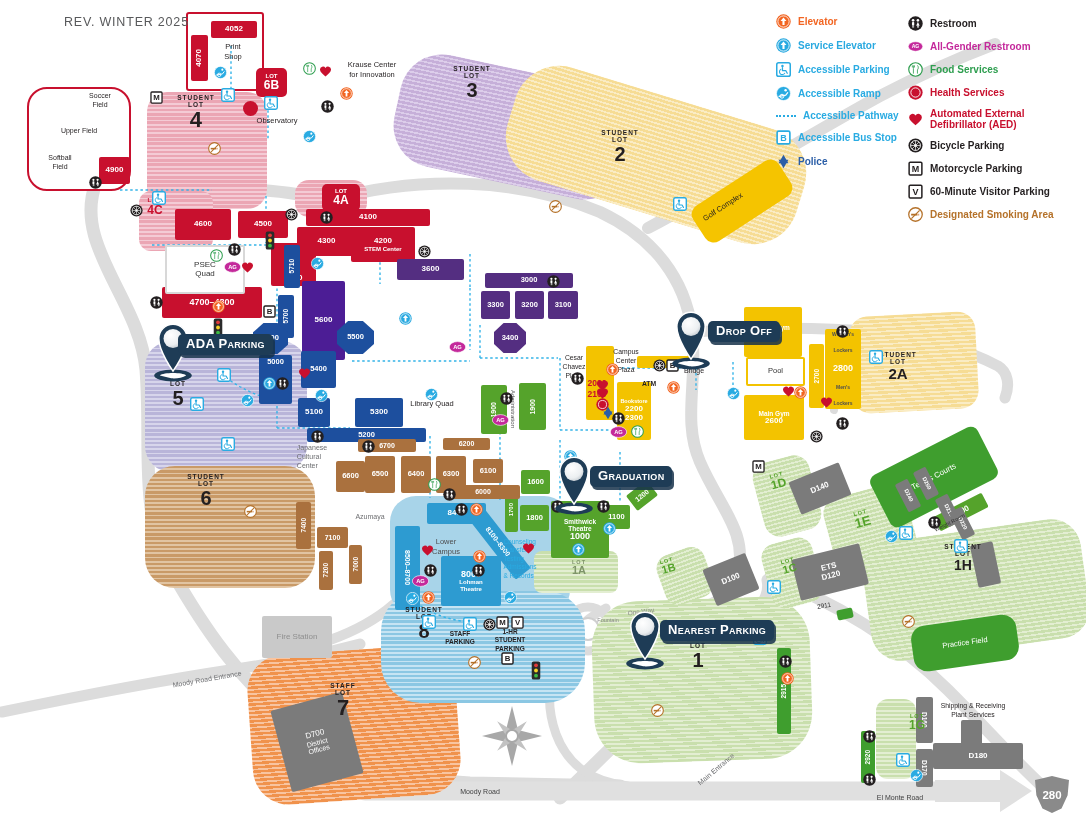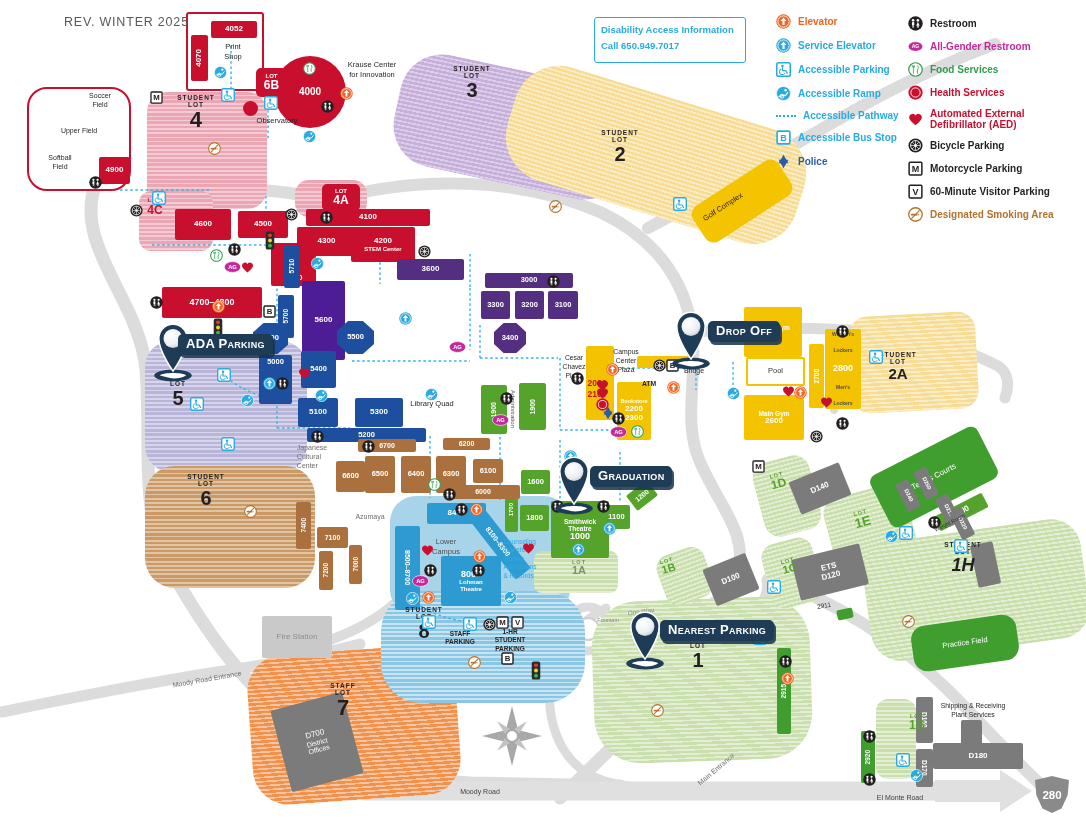--- a/index.html
+++ b/index.html
@@ -49,24 +49,20 @@
       <radialGradient id="pg" cx="38%" cy="32%" r="75%">
         <stop offset="0%" stop-color="#ffffff"></stop>
           <stop offset="70%" stop-color="#eceff1"></stop>
           <stop offset="100%" stop-color="#c3cad0"></stop>
       </radialGradient>
     </defs>
   </svg>
 
   <div id="rev">REV. WINTER 2025</div>
 
-  <div id="infobox">
-    <div>Disability Access Information</div>
-    <div>Call 650.949.7017</div>
-  </div>
 
   <div id="legend1" style="left:776px;top:14px;gap:9px;">
       <div class="leg-item">
         <span class="ic">
           <svg viewBox="0 0 20 20">
             <circle cx="10" cy="10" r="9.6" fill="#f26522"></circle>
             <circle cx="10" cy="10" r="7.5" fill="none" stroke="#fff" stroke-width="1.1"></circle>
             <path d="M10 4.8l4 4.4h-2.6v5.6H8.6V9.2H6z" fill="#fff"></path>
           </svg>
         </span>
@@ -322,23 +318,20 @@
     <div class="bld" style="left: 297px; top: 227px; width: 59px; height: 29px; z-index: 3; background: rgb(200, 16, 46); font-size: 8px;">
       <span>4300</span>
     </div>
     <div class="bld" style="left: 351px; top: 227px; width: 64px; height: 35px; z-index: 3; background: rgb(200, 16, 46); font-size: 8px;">
       <span>4200</span>
       <span style="font-size: 6px;">STEM Center</span>
     </div>
     <div class="bld" style="left: 306px; top: 209px; width: 124px; height: 17px; z-index: 3; background: rgb(200, 16, 46); font-size: 8px;">
       <span>4100</span>
     </div>
-    <div class="bld circle" style="left: 274px; top: 56px; width: 72px; height: 72px; z-index: 3; background: rgb(200, 16, 46); font-size: 10px;">
-      <span>4000</span>
-    </div>
     <div class="bld circle" style="left: 243px; top: 101px; width: 15px; height: 15px; z-index: 3; background: rgb(200, 16, 46); font-size: 8px;"></div>
     <div class="bld" style="left: 256px; top: 68px; width: 31px; height: 29px; z-index: 3; background: rgb(200, 16, 46); font-size: 12px; border-radius: 5px;">
       <span style="font-size: 6px;">LOT</span>
       <span>6B</span>
     </div>
     <div class="bld" style="left: 322px; top: 184px; width: 38px; height: 27px; z-index: 3; background: rgb(200, 16, 46); font-size: 12px; border-radius: 5px;">
       <span style="font-size: 6px;">LOT</span>
       <span>4A</span>
     </div>
     <div class="bld vtx" style="left: 284px; top: 245px; width: 16px; height: 43px; z-index: 3; background: rgb(29, 79, 158); font-size: 6.5px;">
@@ -355,21 +348,21 @@
     </div>
     <div class="bld oct" style="left: 253px; top: 323px; width: 35px; height: 31px; z-index: 3; background: rgb(29, 79, 158); font-size: 7.5px;">
       <span>5800</span>
     </div>
     <div class="bld" style="left: 301px; top: 351px; width: 35px; height: 37px; z-index: 3; background: rgb(29, 79, 158); font-size: 7.5px;">
       <span>5400</span>
     </div>
     <div class="bld" style="left: 259px; top: 355px; width: 33px; height: 49px; z-index: 3; background: rgb(29, 79, 158); font-size: 7.5px; justify-content: flex-start; padding-top: 3px; box-sizing: border-box;">
       <span>5000</span>
     </div>
-    <div class="bld" style="left: 298px; top: 398px; width: 40px; height: 29px; z-index: 3; background: rgb(29, 79, 158); font-size: 8px;">
+    <div class="bld" style="left: 298px; top: 398px; width: 32px; height: 29px; z-index: 3; background: rgb(29, 79, 158); font-size: 8px;">
       <span>5100</span>
     </div>
     <div class="bld" style="left: 355px; top: 398px; width: 48px; height: 29px; z-index: 3; background: rgb(29, 79, 158); font-size: 8px;">
       <span>5300</span>
     </div>
     <div class="bld" style="left: 307px; top: 428px; width: 119px; height: 14px; z-index: 3; background: rgb(29, 79, 158); font-size: 7.5px;">
       <span>5200</span>
     </div>
     <div class="bld" style="left: 397px; top: 259px; width: 67px; height: 21px; z-index: 3; background: rgb(84, 46, 129); font-size: 8px;">
       <span>3600</span>
@@ -542,20 +535,24 @@
     <div class="bld vtx plain" style="left: 395px; top: 526px; width: 25px; height: 84px; z-index: 3; background: rgb(45, 155, 209); font-size: 7px;">
       <span>8500–8700</span>
     </div>
     <div class="bld" style="left: 457px; top: 532px; width: 82px; height: 19px; z-index: 3; background: rgb(45, 155, 209); font-size: 7px; transform: rotate(52deg);">
       <span>8100–8300</span>
     </div>
     <div class="bld" style="left: 441px; top: 556px; width: 60px; height: 50px; z-index: 3; background: rgb(45, 155, 209); font-size: 9px;">
       <span>8000</span>
       <span style="font-size: 6px;">Lohman</span>
       <span style="font-size: 6px;">Theatre</span>
+    </div>
+    <div class="bld" style="left: 165px; top: 245px; width: 80px; height: 49px; z-index: 3; background: rgb(255, 255, 255); font-size: 8px; color: rgb(51, 51, 51); font-weight: 400; border: 2px solid rgb(216, 216, 216); box-sizing: border-box;">
+      <span>PSEC</span>
+      <span>Quad</span>
     </div>
     <div class="lbl" style="left: 233px; top: 52px; font-size: 7.5px; color: rgb(35, 31, 32); z-index: 4; transform: translate(-50%, -50%);">Print
 Shop</div>
     <div class="lbl" style="left: 372px; top: 70px; font-size: 7.5px; color: rgb(35, 31, 32); z-index: 4; transform: translate(-50%, -50%);">Krause Center
 for Innovation</div>
     <div class="lbl" style="left: 277px; top: 121px; font-size: 7.5px; color: rgb(35, 31, 32); z-index: 4; transform: translate(-50%, -50%);">Observatory</div>
     <div class="lbl" style="left: 100px; top: 100px; font-size: 7px; color: rgb(35, 31, 32); z-index: 4; transform: translate(-50%, -50%);">Soccer
 Field</div>
     <div class="lbl" style="left: 79px; top: 131px; font-size: 7px; color: rgb(35, 31, 32); z-index: 4; transform: translate(-50%, -50%);">Upper Field</div>
     <div class="lbl" style="left: 60px; top: 162px; font-size: 7px; color: rgb(35, 31, 32); z-index: 4; transform: translate(-50%, -50%);">Softball
@@ -640,21 +637,21 @@
       <span style="display: block; font-size: 20px; line-height: 1;">8</span>
     </div>
     <div class="lotlbl" style="left: 698px; top: 652px; z-index: 4; transform: translate(-50%, -50%);">
       <span class="sm" style="font-size: 6.5px;">STUDENT</span>
       <span class="sm" style="font-size: 6.5px;">LOT</span>
       <span style="display: block; font-size: 20px; line-height: 1;">1</span>
     </div>
     <div class="lotlbl" style="left: 963px; top: 557px; z-index: 4; transform: translate(-50%, -50%);">
       <span class="sm" style="font-size: 6.5px;">STUDENT</span>
       <span class="sm" style="font-size: 6.5px;">LOT</span>
-      <span style="display: block; font-size: 18px; line-height: 1; font-style: italic;">1H</span>
+      <span style="display: block; font-size: 14px; line-height: 1;">1H</span>
     </div>
     <div class="lotlbl" style="left: 155px; top: 206px; z-index: 4; color: rgb(200, 16, 46); transform: translate(-50%, -50%);">
       <span class="sm" style="font-size: 6px;">LOT</span>
       <span style="display: block; font-size: 12px; line-height: 1;">4C</span>
     </div>
     <div class="lotlbl" style="left: 579px; top: 568px; z-index: 4; color: rgb(126, 148, 105); transform: translate(-50%, -50%);">
       <span class="sm" style="font-size: 5.5px;">LOT</span>
       <span style="display: block; font-size: 11px; line-height: 1;">1A</span>
     </div>
     <div class="lotlbl" style="left: 668px; top: 566px; z-index: 4; color: rgb(85, 163, 43); transform: translate(-50%, -50%) rotate(-15deg);">

